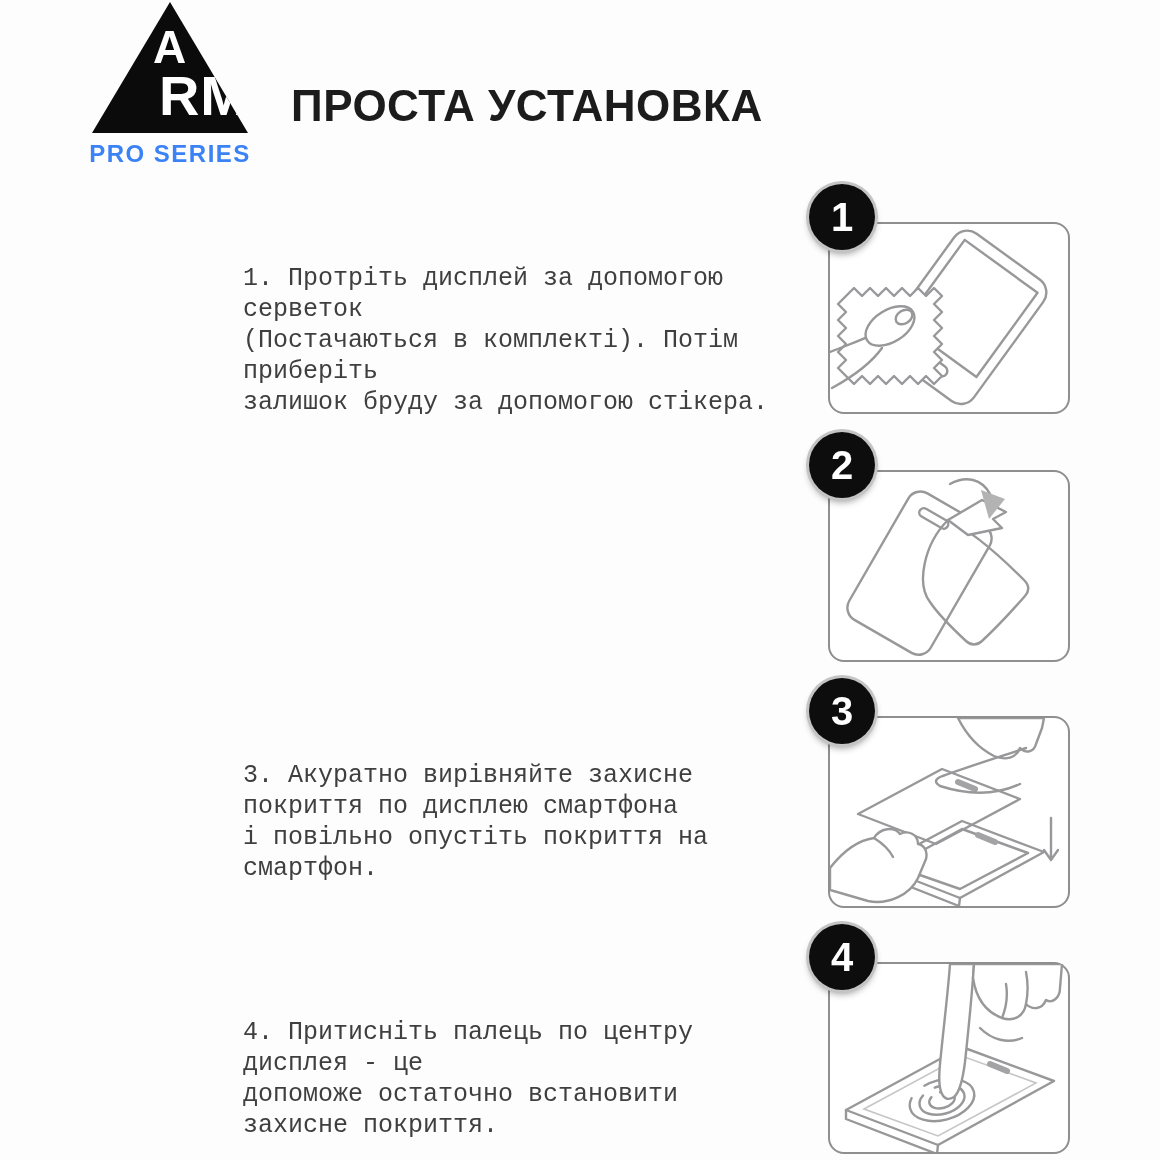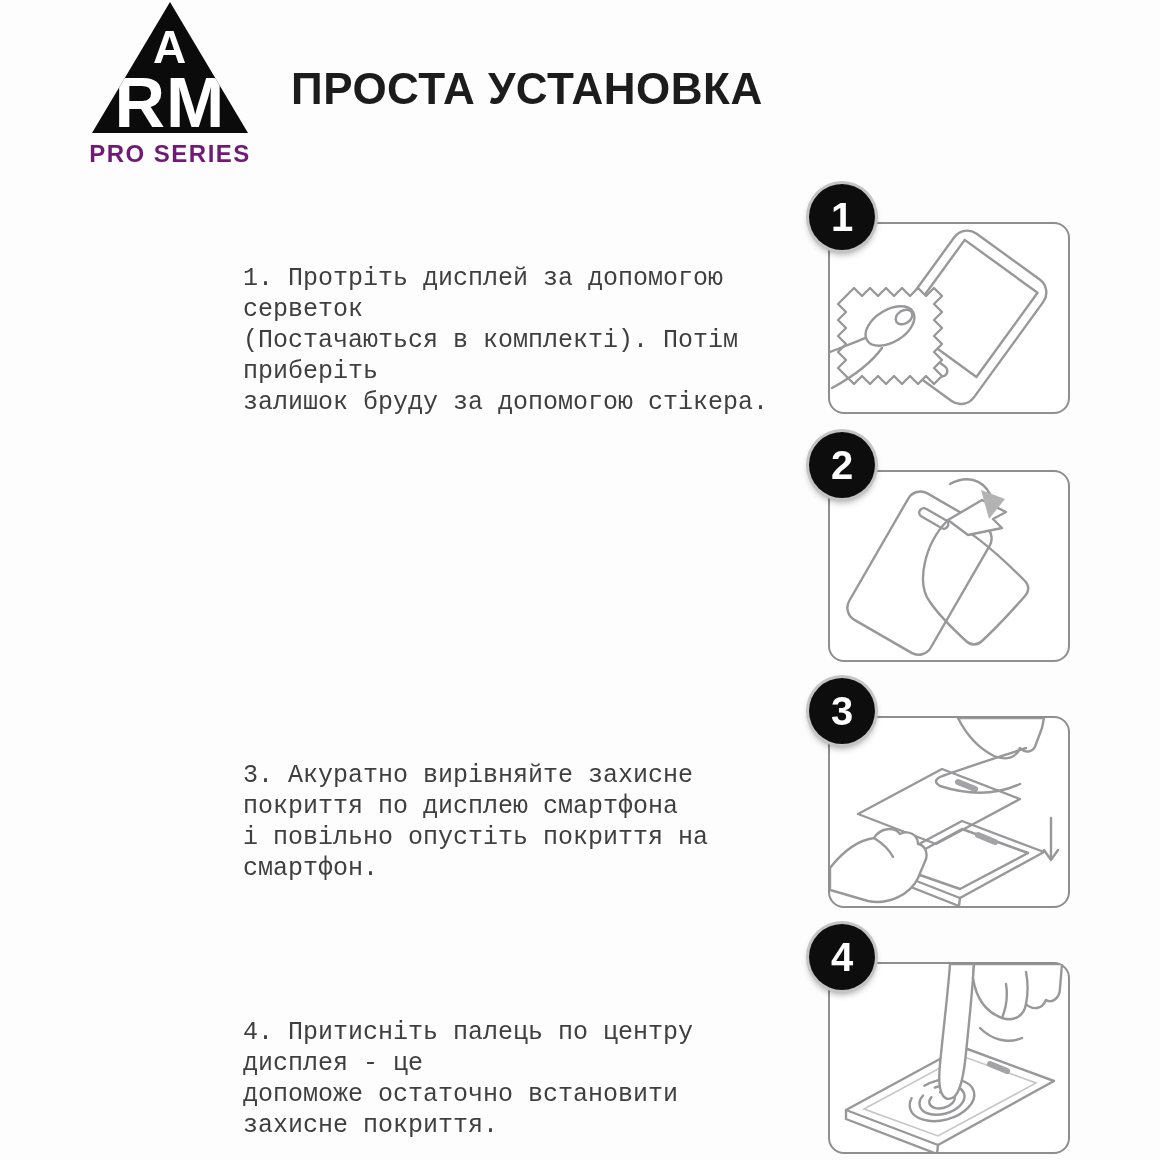--- a/index.html
+++ b/index.html
@@ -11,30 +11,30 @@
   .logo{position:absolute;left:85px;top:2px;width:170px;height:166px;}
   .logo-tri{
     position:absolute;left:7px;top:0;width:156px;height:131px;background:#0b0b0b;
     clip-path:polygon(50% 0,100% 100%,0 100%);
   }
   .logo-a{
     position:absolute;left:0;top:22px;width:100%;text-align:center;
     color:#fff;font-size:46px;font-weight:800;line-height:1;letter-spacing:1px;
   }
   .logo-rm{
-    position:absolute;left:0;top:66px;width:100%;text-align:center;
-    color:#fff;font-size:70px;font-weight:800;line-height:1;letter-spacing:1px;
+    position:absolute;left:0;top:66px;width:100%;text-align:right;
+    color:#fff;font-size:56px;font-weight:800;line-height:1;letter-spacing:1px;
   }
   .logo-sub{
     position:absolute;left:0;top:138px;width:170px;text-align:center;
-    color:#701a75;font-size:24px;font-weight:700;letter-spacing:1.5px;white-space:nowrap;
+    color:#3b82f6;font-size:24px;font-weight:700;letter-spacing:1.5px;white-space:nowrap;
   }
   
   .title{
-    position:absolute;left:291px;top:64px;
+    position:absolute;left:291px;top:81px;
     font-size:44px;font-weight:800;color:#1c1c1c;letter-spacing:0.5px;white-space:nowrap;
   }
   
   .step-text{
     position:absolute;left:243px;width:570px;
     font-size:25px;line-height:31px;color:#3f3f3f;white-space:pre-line;font-family:Liberation Mono, monospace;
   }
   #step-text-1{top:263px;}
   #step-text-2{top:550px;}
   #step-text-3{top:760px;}

